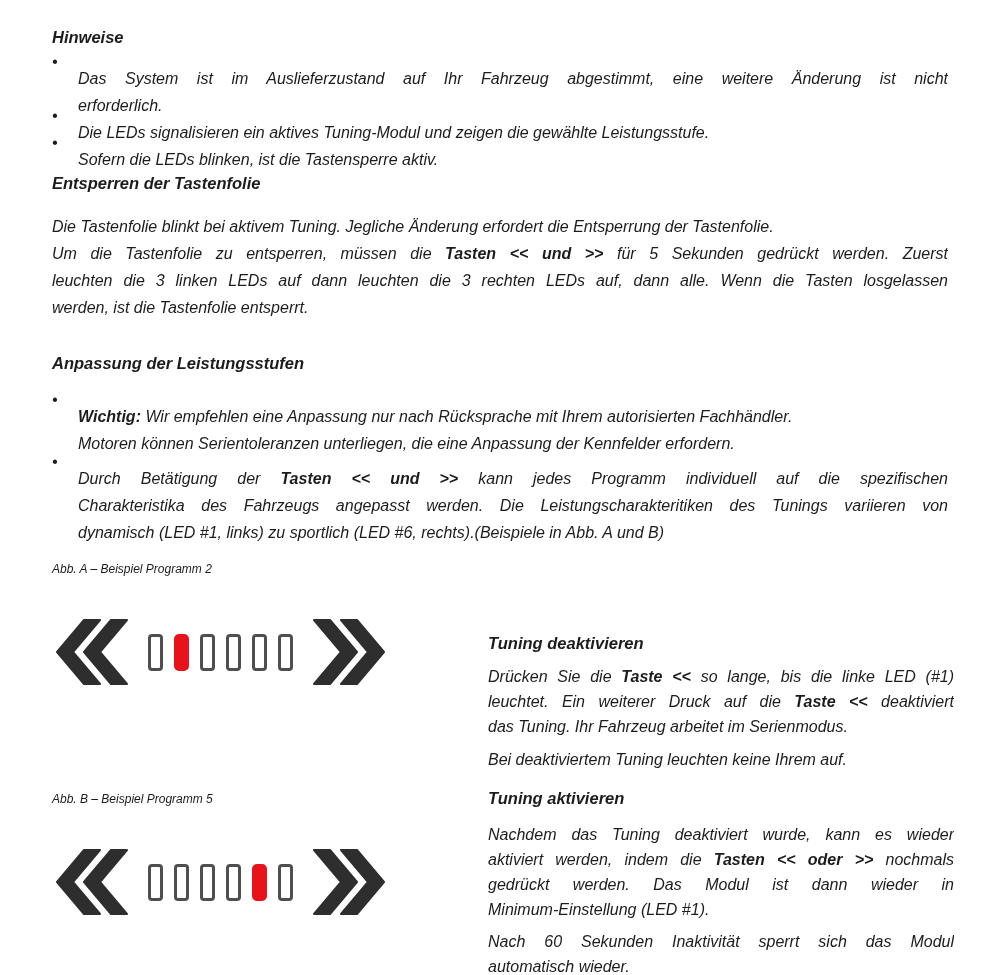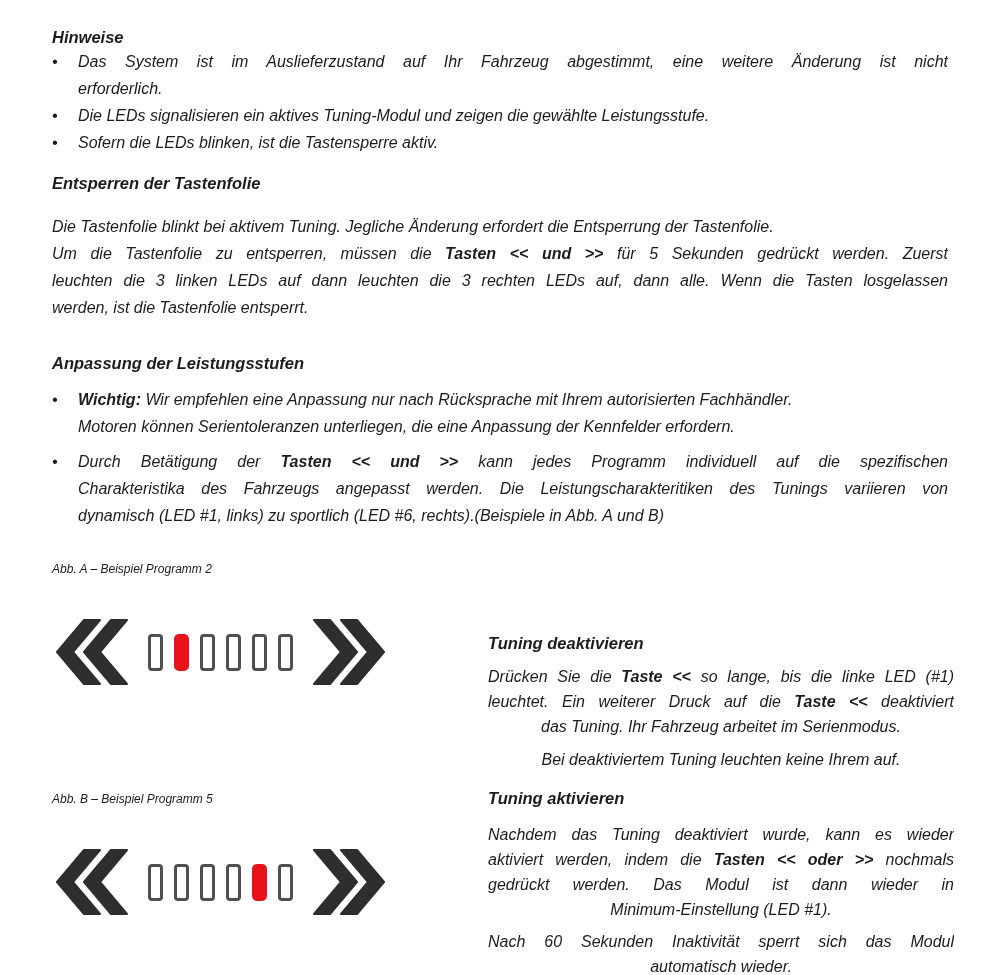--- a/index.html
+++ b/index.html
@@ -11,25 +11,25 @@
     color:var(--text,#1c1c1c);
     font-family:"Liberation Sans",sans-serif;
     overflow:hidden;
     font-style:italic;
   }
   .abs{position:absolute;}
   .leftcol{left:52px;width:896px;}
   .rightcol{left:488px;width:466px;margin-top:40px;}
   .h{font-weight:bold;font-size:16.5px;line-height:22px;white-space:nowrap;}
   .line{font-size:16px;line-height:27px;height:27px;white-space:nowrap;}
-  .rline{font-size:16px;line-height:25px;height:25px;white-space:nowrap;text-align:center;}
+  .rline{font-size:16px;line-height:25px;height:25px;white-space:nowrap;}
   .just{white-space:normal;text-align:justify;text-align-last:justify;overflow:hidden;}
   .bullet-item{display:flex;}
   .bullet-marker{flex:0 0 26px;font-size:16px;line-height:27px;}
-  .bullet-body{flex:1 1 auto;min-width:0;}
+  .bullet-body{flex:1 1 auto;min-width:0;margin-top:17px;}
   .caption{font-size:12px;line-height:22px;white-space:nowrap;}
   .figure{display:flex;align-items:center;gap:20px;height:70px;}
   .chev{display:block;}
   .chev polygon{fill:var(--chevron,#2e2e2e);stroke:var(--chevron,#2e2e2e);stroke-width:2;stroke-linejoin:round;}
   .led-strip{display:flex;gap:11px;align-items:center;}
   .led{width:15px;height:37px;border-radius:4px;border:3px solid var(--led_border,#4f4f4f);background:var(--led_off_fill,#fff);box-sizing:border-box;}
   .led.on{background:var(--led_red,#e8131a);border-color:var(--led_red,#e8131a);border-radius:5px;}
   b{font-weight:bold;}
 </style>
 </head>

